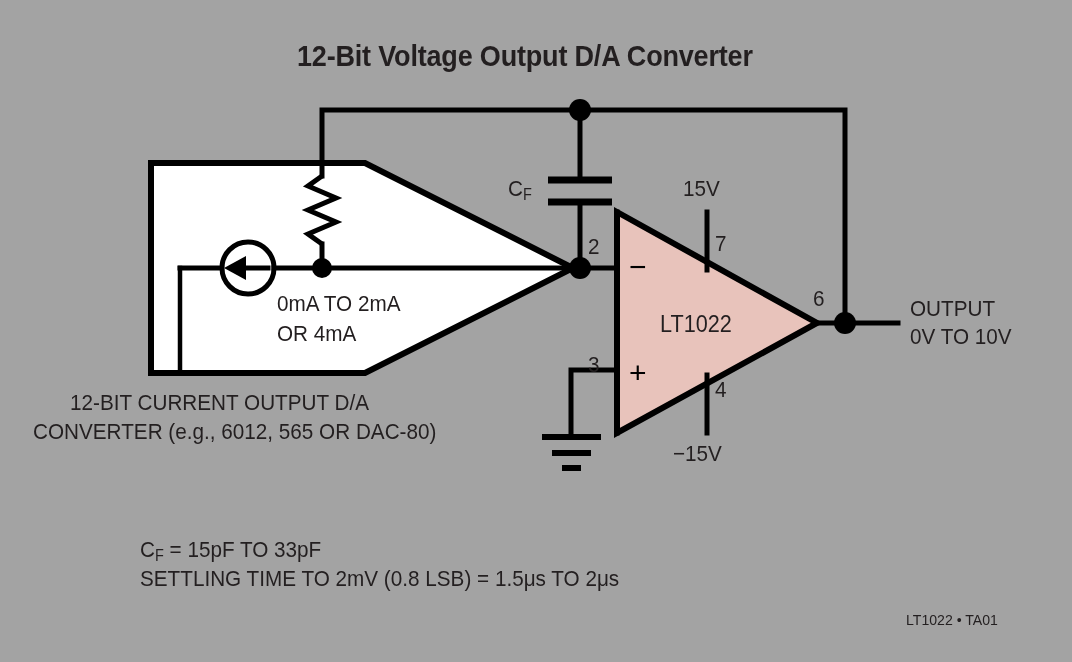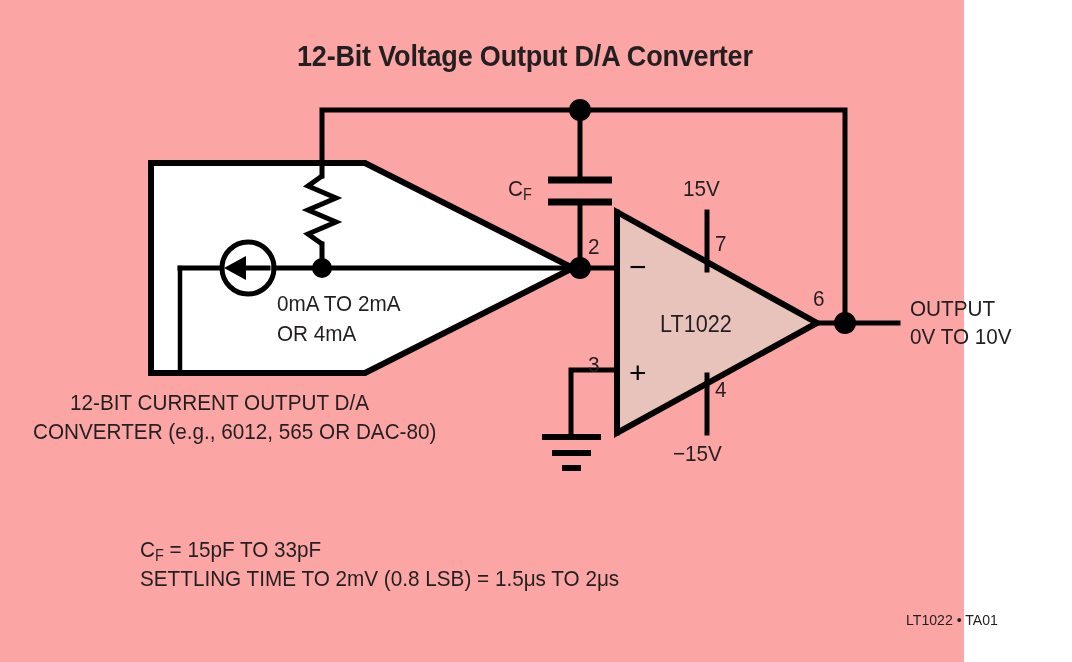--- a/index.html
+++ b/index.html
@@ -8,23 +8,23 @@
     background: #ffffff;
   }
   body {
     width: 1072px;
     height: 662px;
     font-family: "Liberation Sans", sans-serif;
     overflow: hidden;
   }
   #root {
     position: relative;
-    width: 964px;
+    width: 1072px;
     height: 662px;
-    background: #fca5a5;
+    background: #a3a3a3;
   }
   svg.circuit {
     position: absolute;
     left: 0;
     top: 0;
     width: 1072px;
     height: 662px;
   }
   .wire {
     stroke: #000000;

